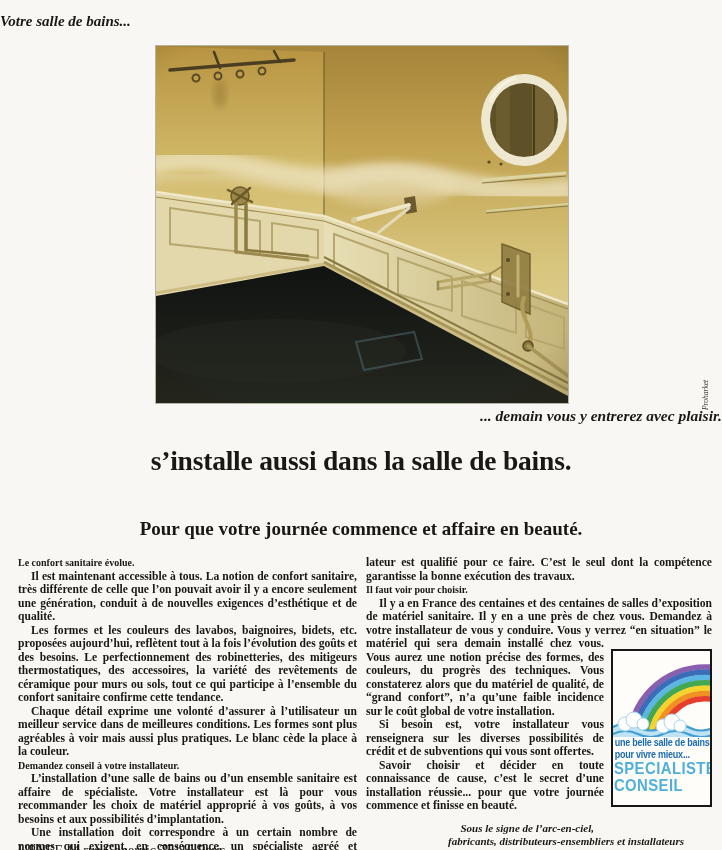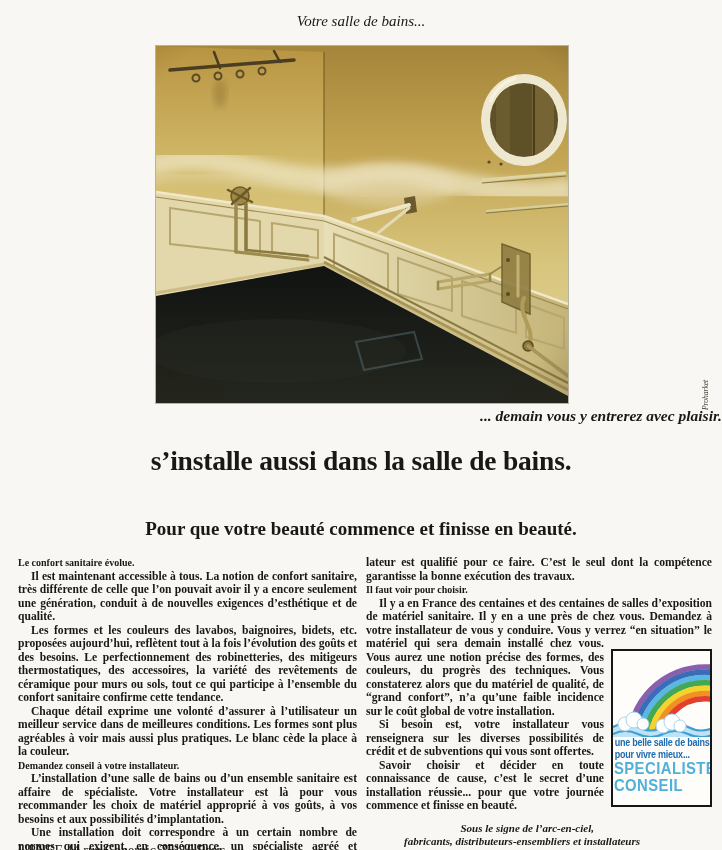--- a/index.html
+++ b/index.html
@@ -2,22 +2,22 @@
 <html><head>
 <meta charset="utf-8">
 <style>
   html,body{margin:0;padding:0;}
   body{
     width:722px;height:850px;position:relative;overflow:hidden;
     background:#f8f7f3;color:#1a1812;
     font-family:"Liberation Serif", serif;
   }
   .top-caption{
-    position:absolute;top:13px;left:0;width:722px;text-align:center;
-    font-style:italic;font-weight:normal;font-size:15px;
+    position:absolute;top:13px;left:0;width:722px;text-align:left;
+    font-style:italic;font-weight:bold;font-size:15px;
   }
   .photo-frame{
     position:absolute;left:155px;top:45px;width:412px;height:357px;
     border:1px solid #b6b2a4;background:#c9b878;
   }
   .photo-frame svg{display:block;width:412px;height:357px;}
   .photo-credit{
     position:absolute;left:701px;top:350px;height:60px;
     font-size:7.5px;font-style:italic;color:#3a382f;
     writing-mode:vertical-rl;transform:rotate(180deg);
@@ -60,21 +60,21 @@
     color:#4fb0da;font-weight:bold;font-size:16.5px;line-height:17px;
     transform:scaleX(0.9);transform-origin:left center;white-space:nowrap;
     padding-left:1px;letter-spacing:0.5px;
   }
   .signature{
     margin-top:9px;font-style:italic;font-weight:bold;font-size:11px;line-height:13px;
     text-align:right;text-indent:0;
   }
   .signature div{text-indent:0;}
   .sig1{margin-right:118px;}
-  .sig2{margin-right:72px;}
+  .sig2{margin-right:28px;}
   .sig3{margin-right:0px;}
   .footer-address{
     position:absolute;left:18px;top:823px;font-size:14px;font-weight:normal;margin-top:20px;
   }
 </style>
 </head>
 <body>
 
 <div class="top-caption">Votre salle de bains...</div>
 
@@ -231,21 +231,21 @@
 </div>
 
 <div class="photo-credit">Proharket</div>
 
 <div class="photo-caption">... demain vous y entrerez avec plaisir.</div>
 
 <div class="headline">
   <div>s’installe aussi dans la salle de bains.</div>
 </div>
 
-<div class="subheadline">Pour que votre beauté commence et finisse en beauté.</div>
+<div class="subheadline">Pour que votre journée commence et affaire en beauté.</div>
 
 <div class="columns">
   <div class="col-left">
     <h4>Le confort sanitaire évolue.</h4>
     <p>Il est maintenant accessible à tous. La notion de confort sanitaire, très différente de celle que l’on pouvait avoir il y a encore seulement une génération, conduit à de nouvelles exigences d’esthétique et de qualité.</p>
     <p>Les formes et les couleurs des lavabos, baignoires, bidets, etc. proposées aujourd’hui, reflètent tout à la fois l’évolution des goûts et des besoins. Le perfectionnement des robinetteries, des mitigeurs thermostatiques, des accessoires, la variété des revêtements de céramique pour murs ou sols, tout ce qui participe à l’ensemble du confort sanitaire confirme cette tendance.</p>
     <p>Chaque détail exprime une volonté d’assurer à l’utilisateur un meilleur service dans de meilleures conditions. Les formes sont plus agréables à voir mais aussi plus pratiques. Le blanc cède la place à la couleur.</p>
     <h4>Demandez conseil à votre installateur.</h4>
     <p>L’installation d’une salle de bains ou d’un ensemble sanitaire est affaire de spécialiste. Votre installateur est là pour vous recommander les choix de matériel approprié à vos goûts, à vos besoins et aux possibilités d’implantation.</p>
     <p>Une installation doit correspondre à un certain nombre de normes qui exigent, en conséquence, un spécialiste agréé et responsable. Votre instal-</p>

